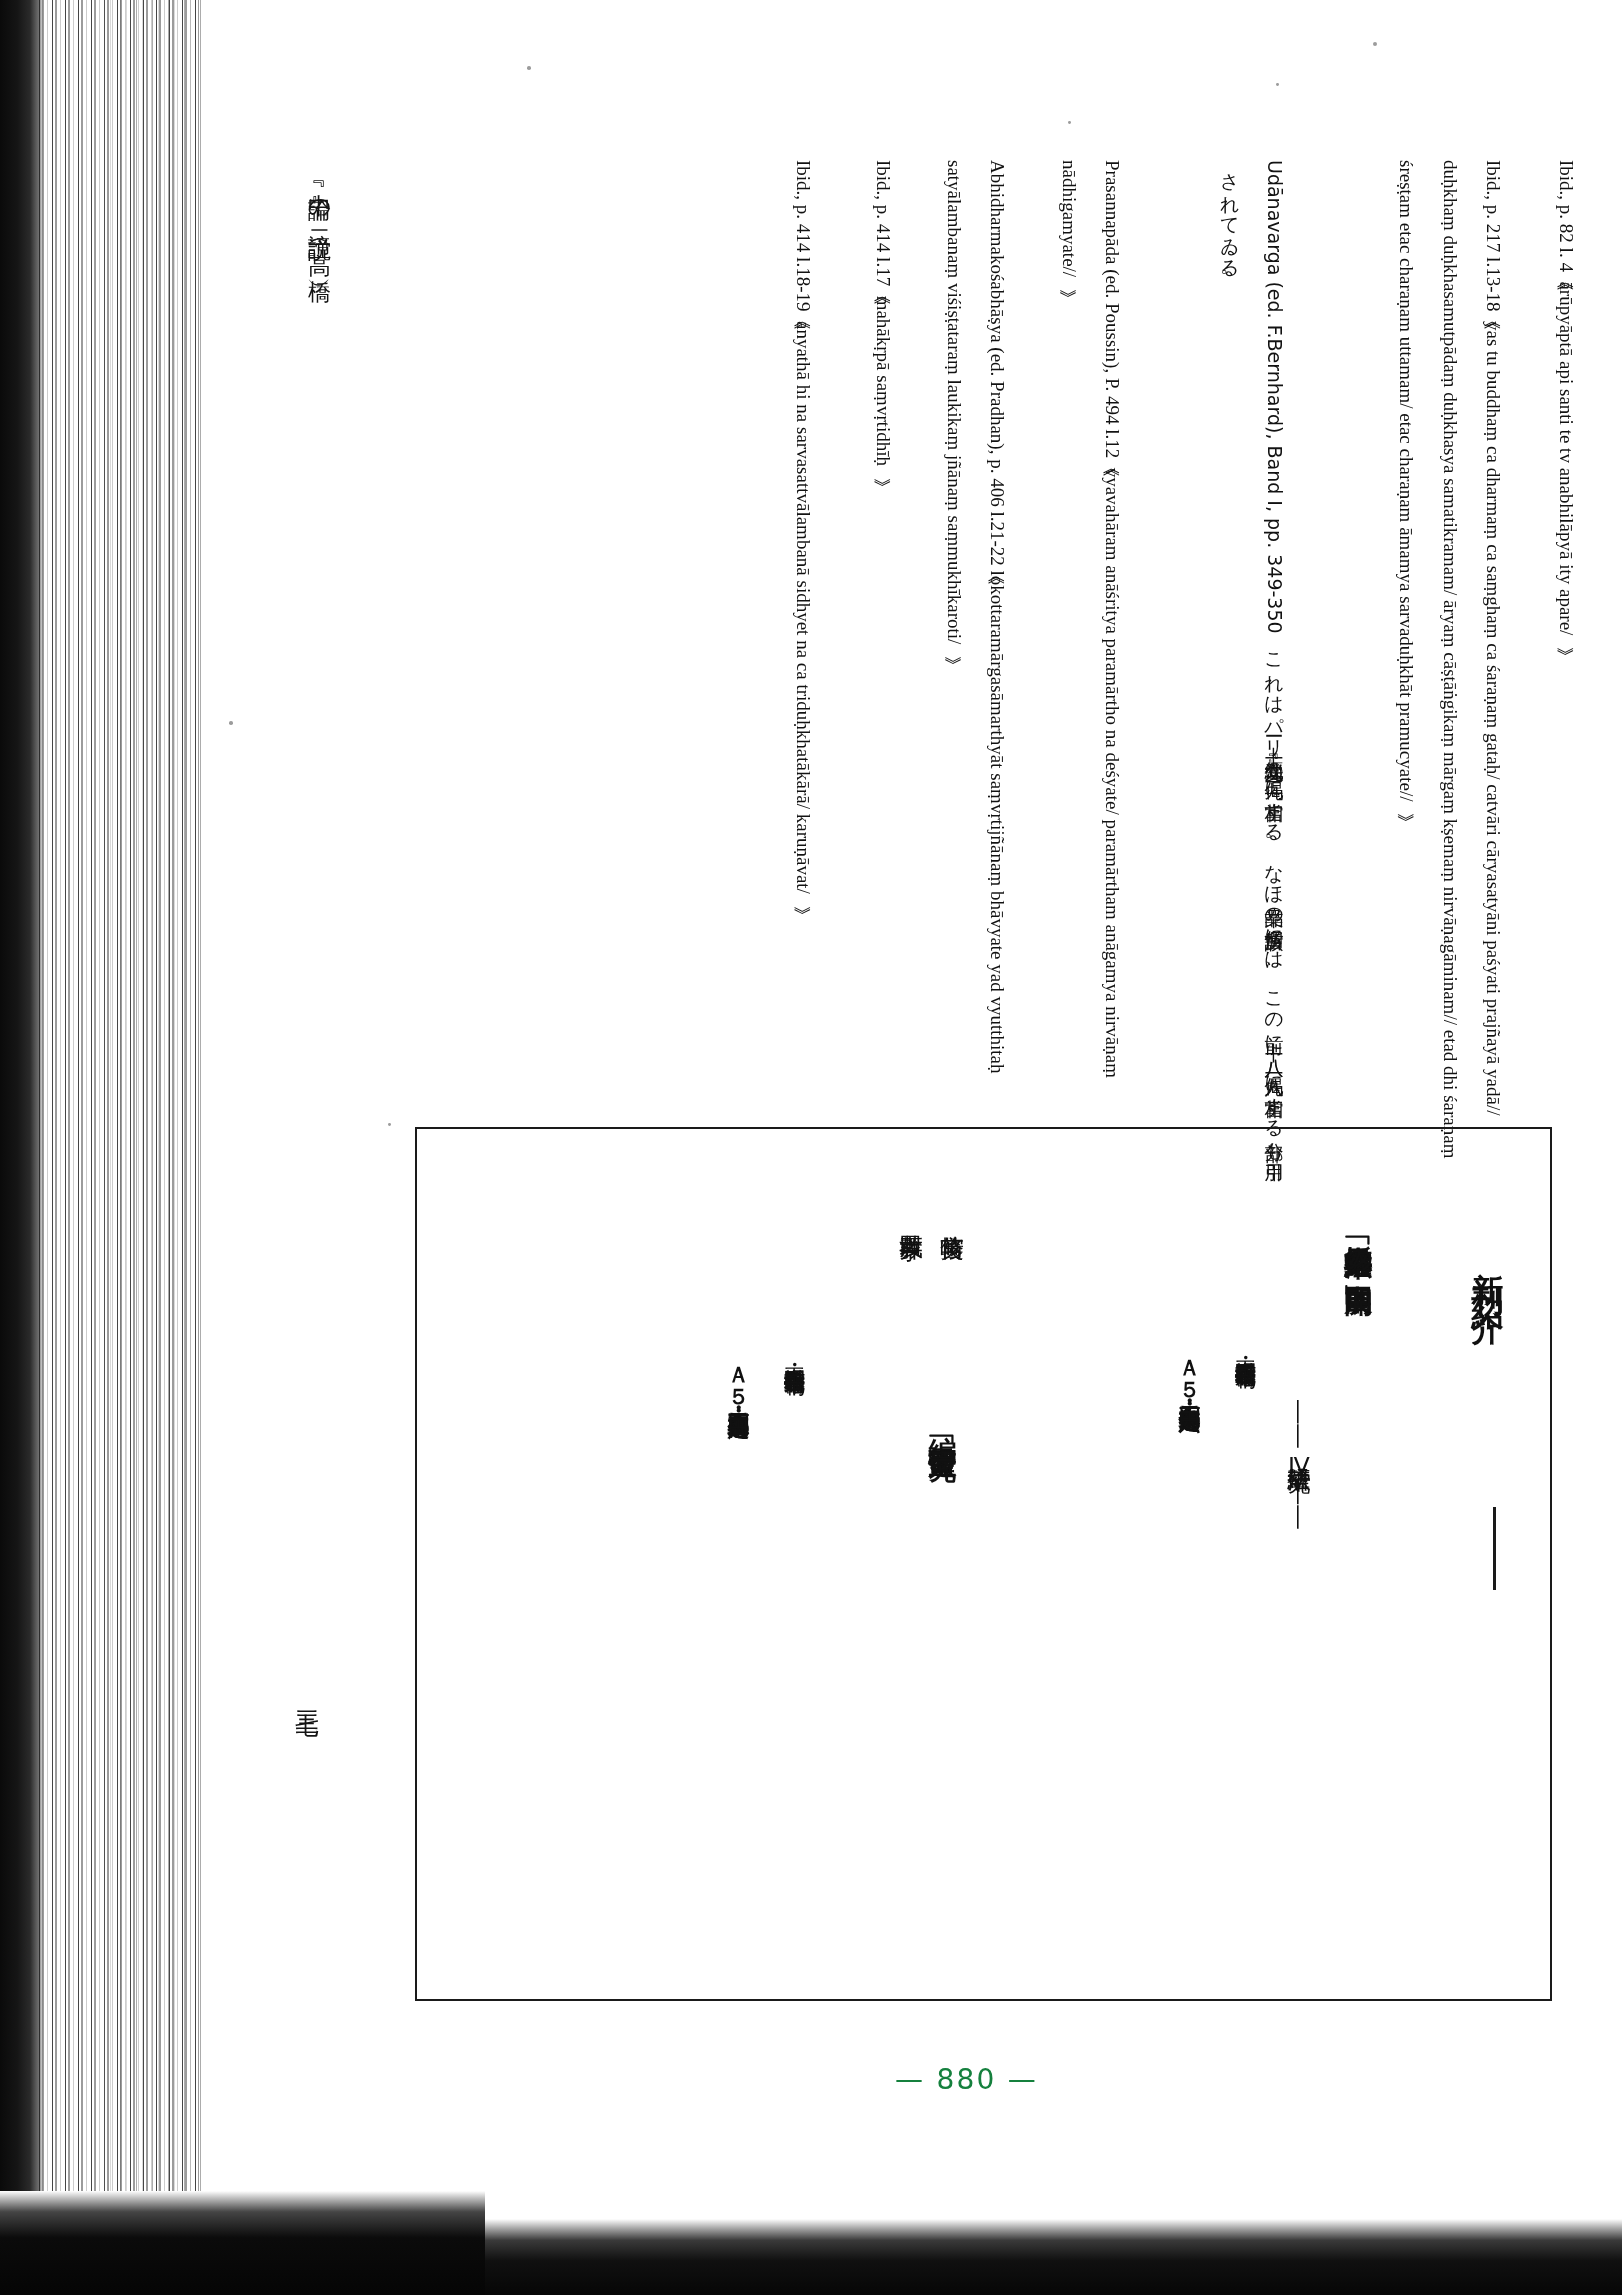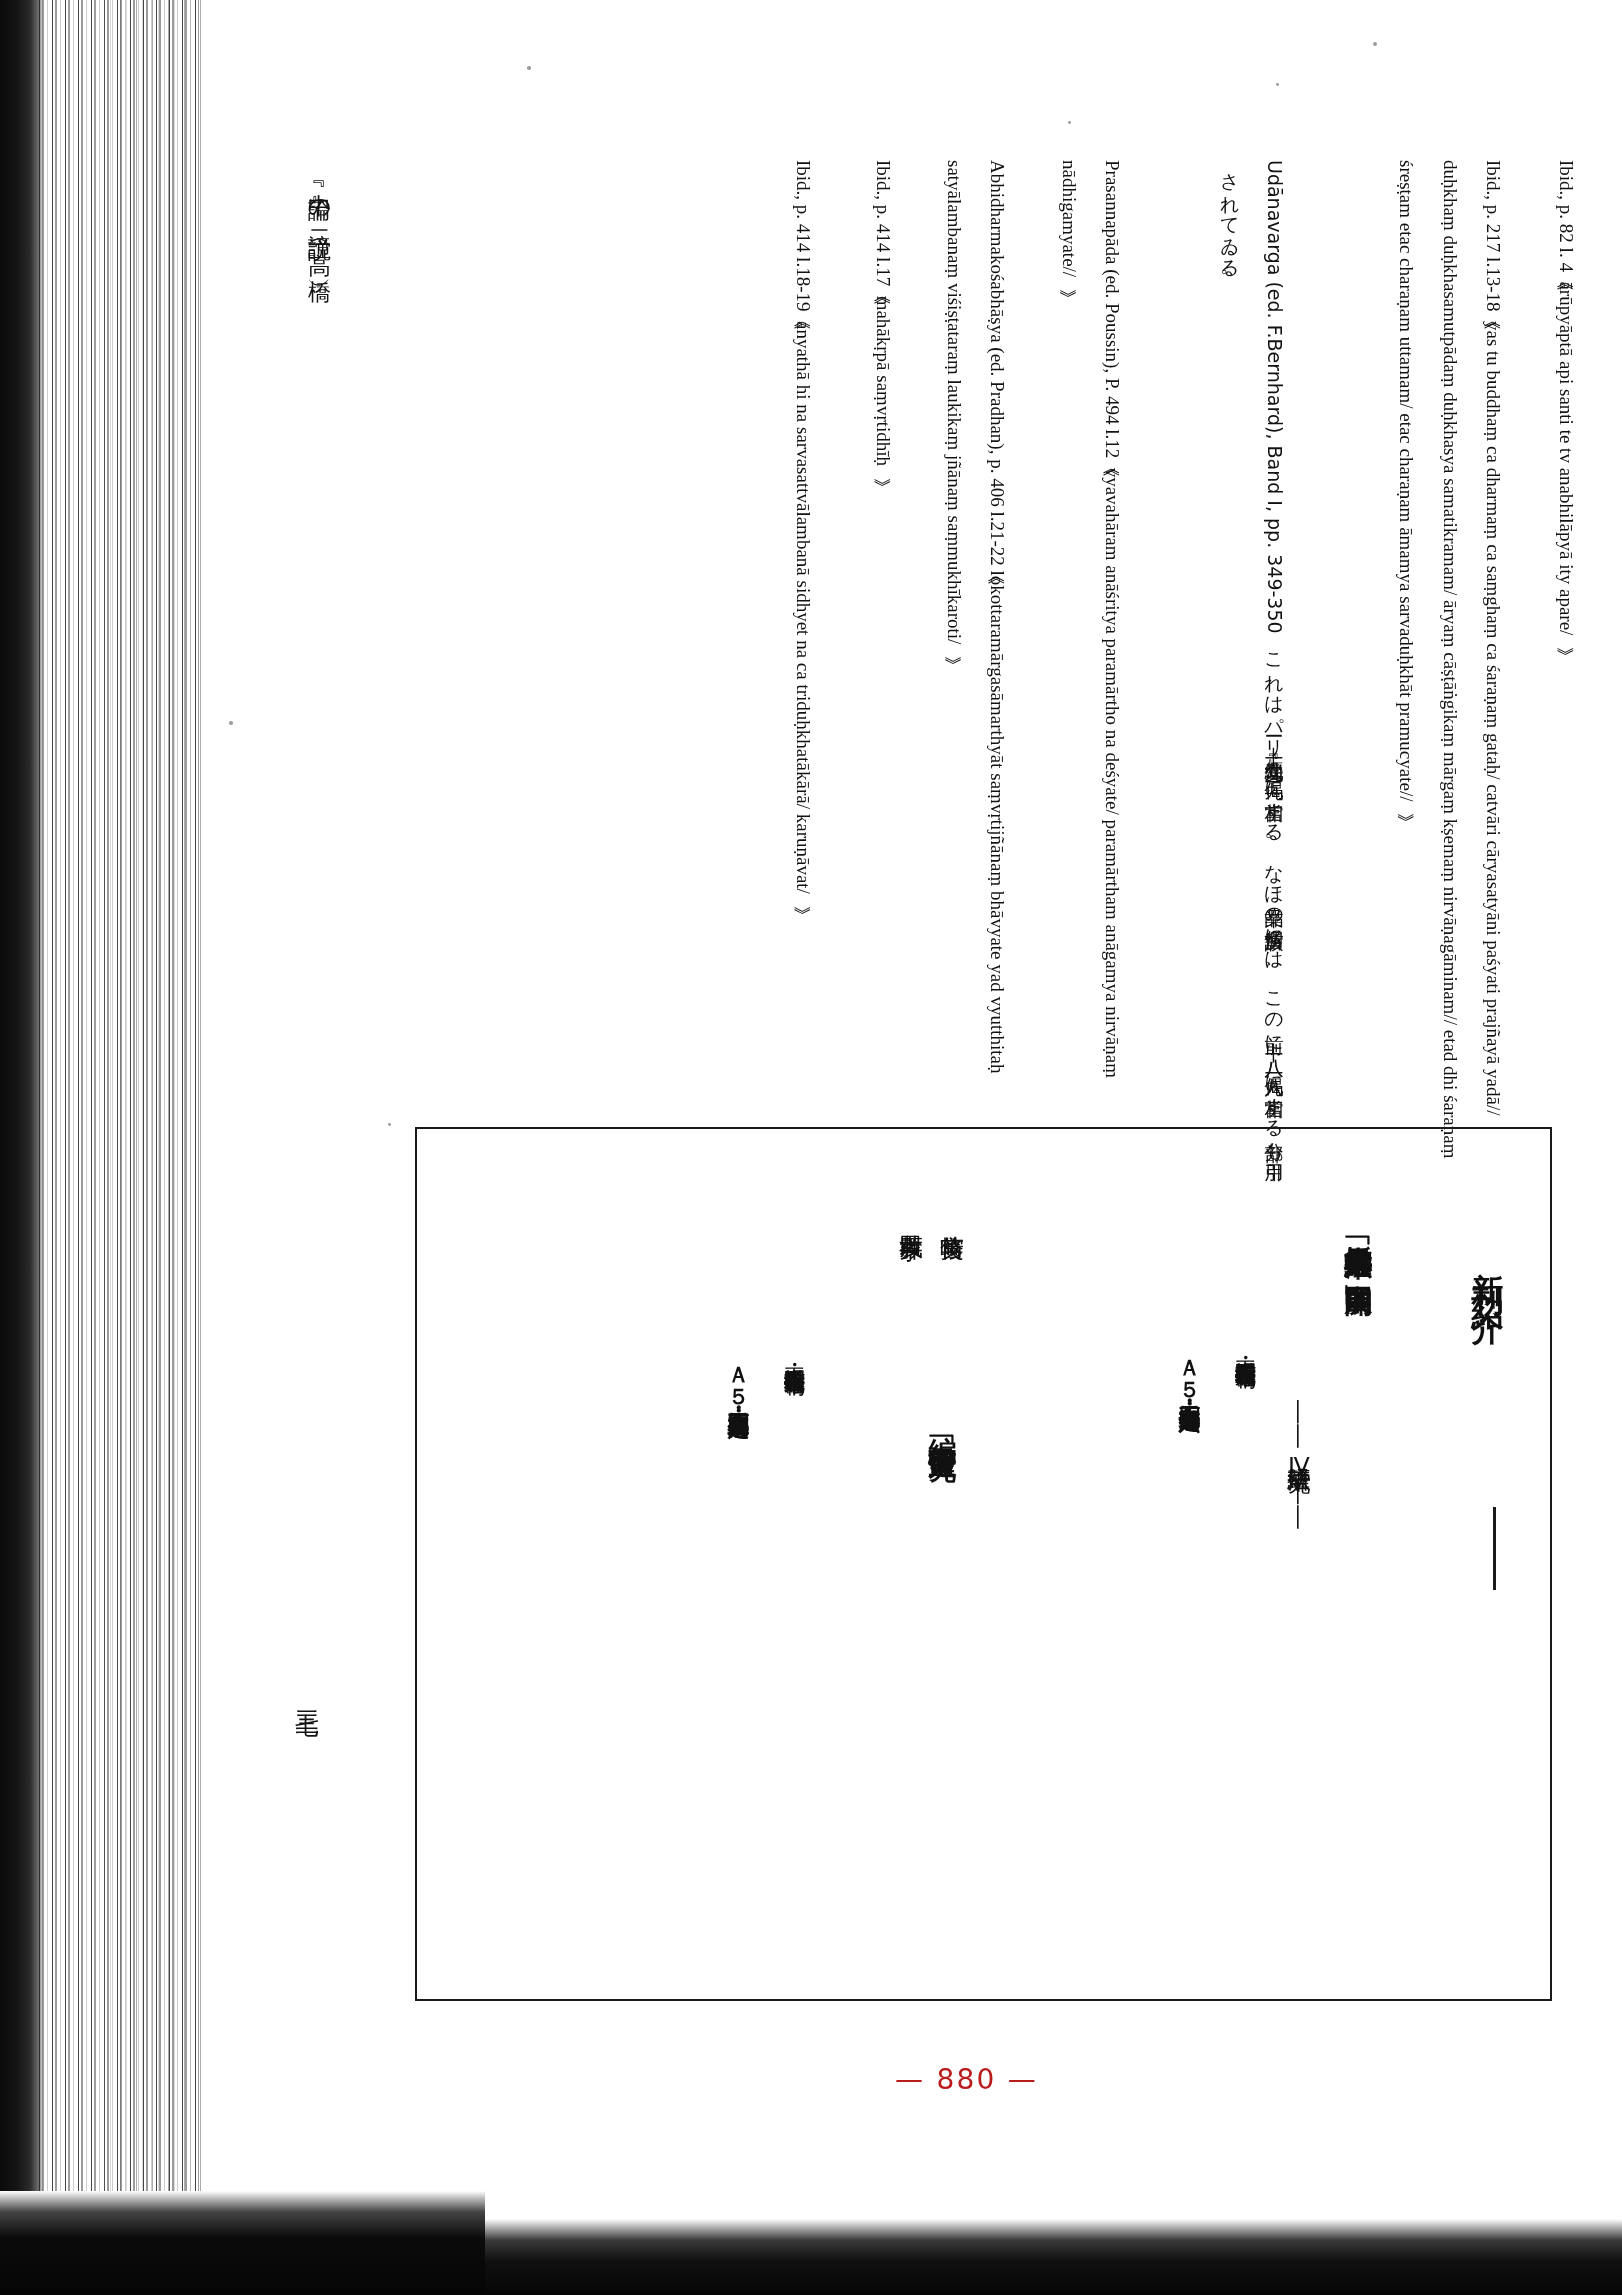--- a/index.html
+++ b/index.html
@@ -168,21 +168,21 @@
     letter-spacing: .02em;
   }
 
   .folio {
     position: absolute;
     left: 895px;
     top: 2063px;
     font-family: "DejaVu Sans", sans-serif;
     font-size: 28px;
     letter-spacing: .08em;
-    color: #b91c1c;
+    color: #15803d;
   }
 </style>
 </head>
 <body>
 
 <div class="page">
 
   <div class="scan-left-black"></div>
   <div class="scan-streaks"></div>
   <div class="scan-streaks2"></div>

